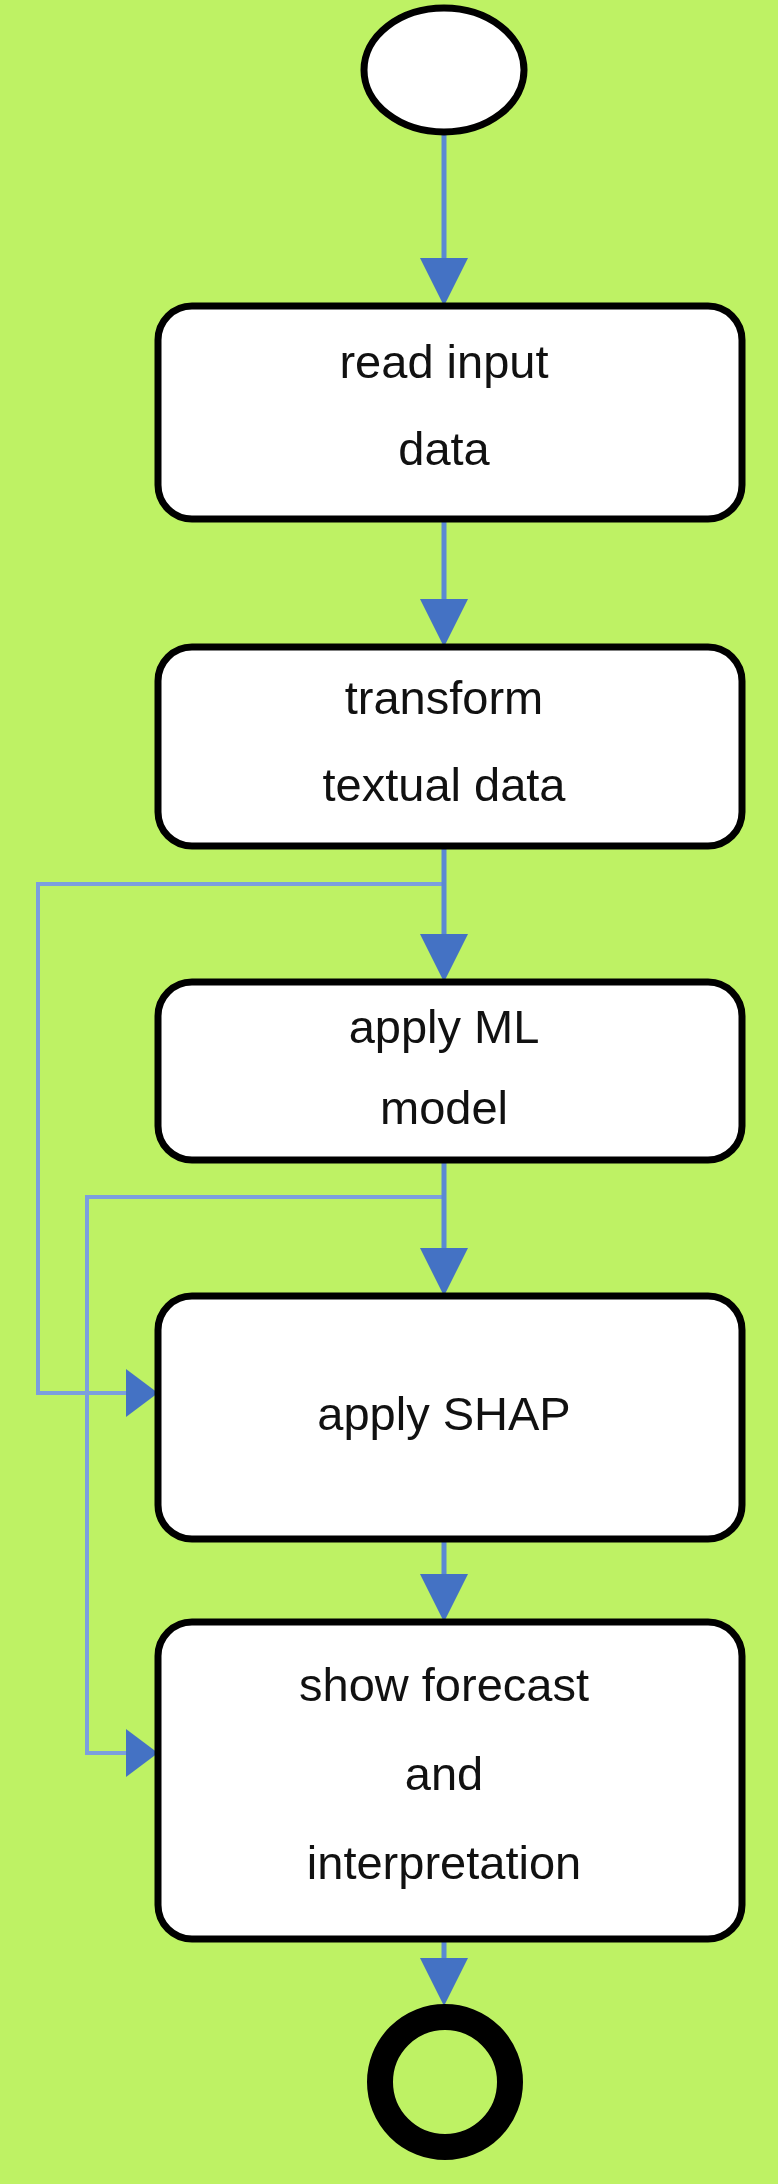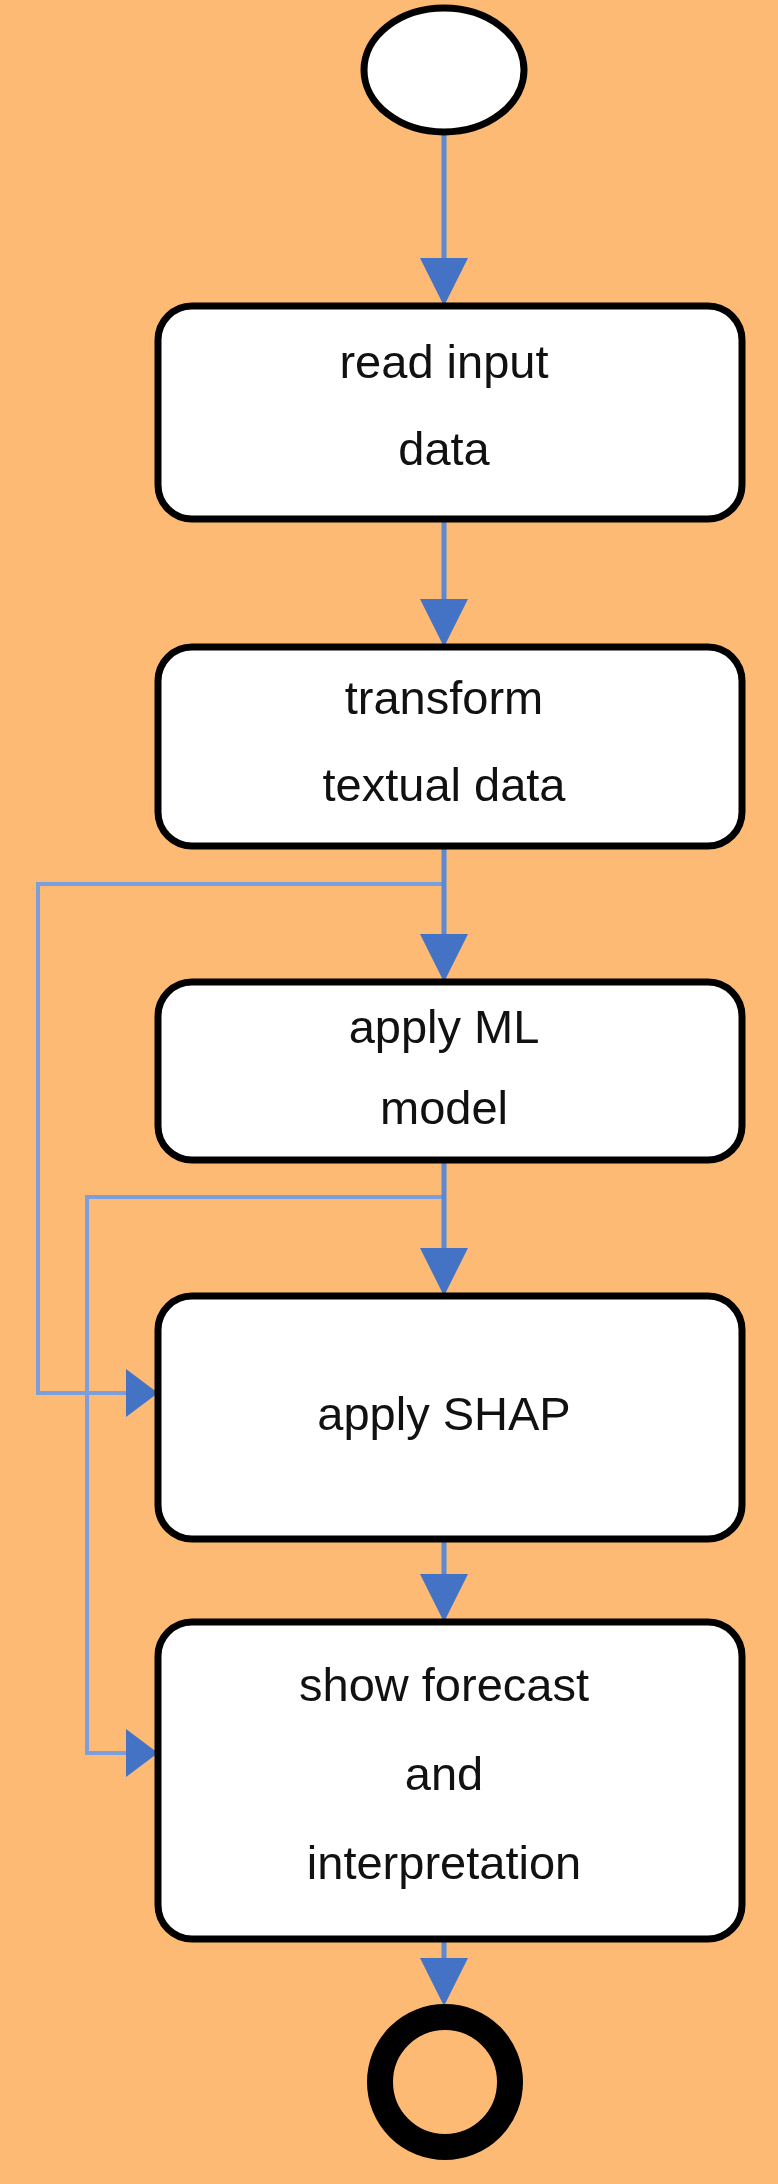--- a/index.html
+++ b/index.html
@@ -8,21 +8,21 @@
     padding: 0;
     background: #ffffff;
   }
   body {
     font-family: "Liberation Sans", sans-serif;
   }
   #diagram-root {
     position: relative;
     width: 778px;
     height: 2184px;
-    background: #fdba74;
+    background: #bef264;
     overflow: hidden;
   }
   svg.flow {
     display: block;
     width: 778px;
     height: 2184px;
   }
   .node-shape {
     fill: #ffffff;
     stroke: #000000;

